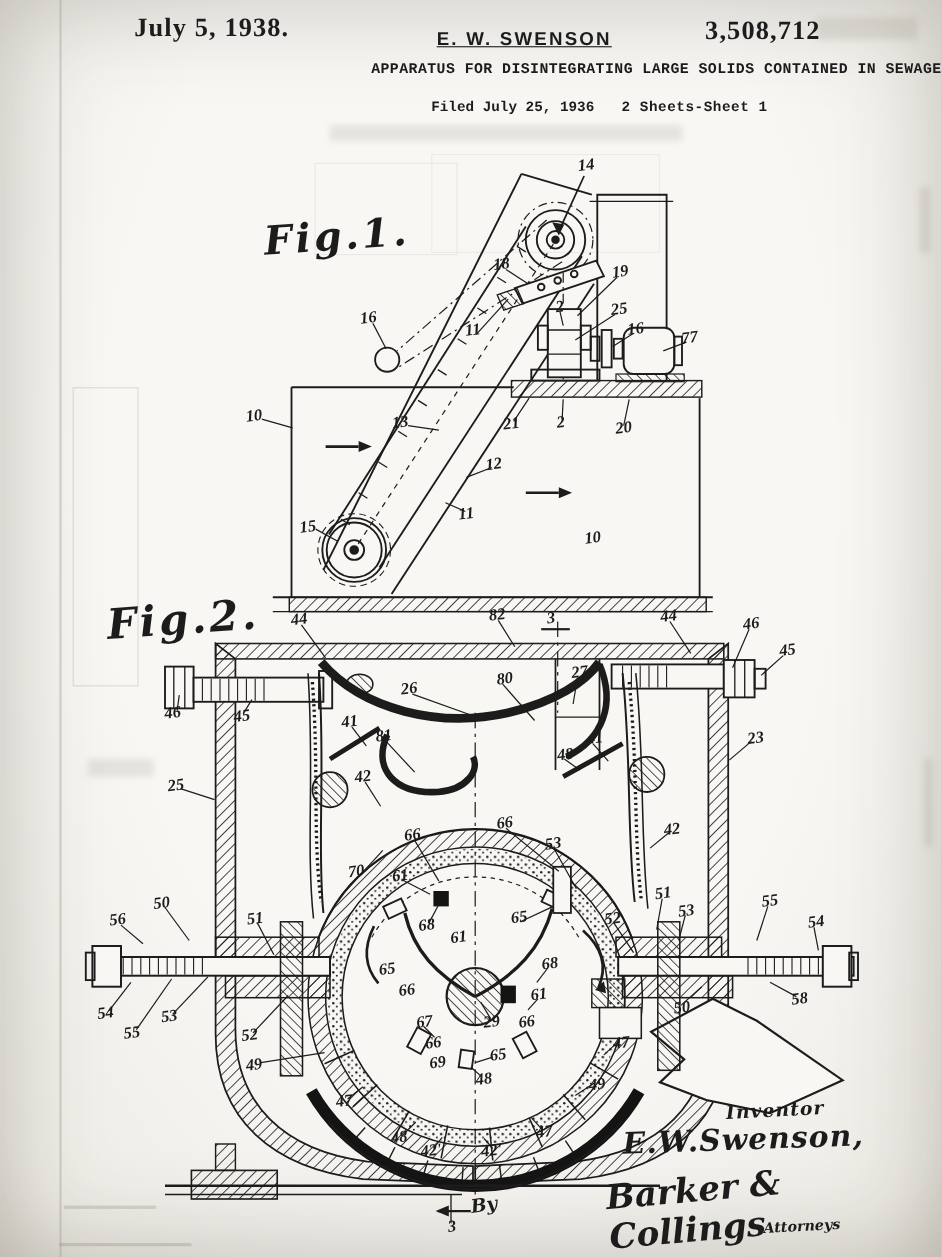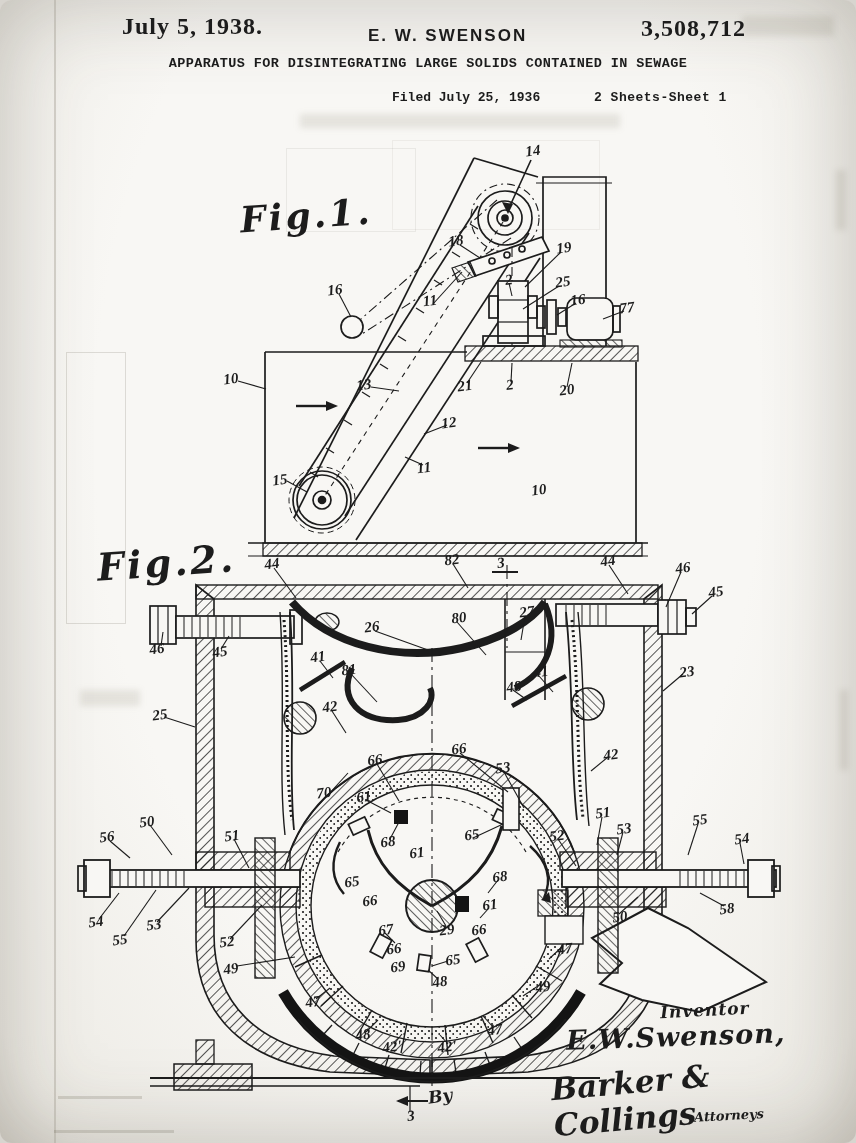--- a/index.html
+++ b/index.html
@@ -1,27 +1,27 @@
 <!DOCTYPE html>
 <html><head>
 <meta charset="utf-8">
 <style>
   html,body{margin:0;padding:0;background:#d8d5cf;}
   .page{position:relative;width:856px;height:1143px;overflow:hidden;color:#1c1c1c;
     background:radial-gradient(ellipse at 50% 38%, #f8f7f4 55%, #edebe5 92%, #e2dfd8 100%);
     box-shadow:inset 0 0 90px rgba(70,62,48,.28);
-    font-family:"Liberation Serif",serif;border-radius:12px;}
+    font-family:"Liberation Serif",serif;}
   
   .hdr-date{position:absolute;left:122px;top:13px;font:700 24px "Liberation Serif",serif;letter-spacing:1px;}
-  .hdr-name{position:absolute;left:368px;top:26px;font:700 17px "Liberation Sans",sans-serif;letter-spacing:2px;}
+  .hdr-name{position:absolute;left:397px;top:26px;font:700 17px "Liberation Sans",sans-serif;letter-spacing:2px;text-decoration:underline;}
   .hdr-number{position:absolute;right:110px;top:15px;font:700 24px "Liberation Serif",serif;letter-spacing:1px;}
-  .hdr-title{position:absolute;left:0;right:0;top:56px;text-align:center;
+  .hdr-title{position:absolute;left:0;right:0;top:56px;text-align:right;
     font:700 13.5px "Liberation Mono",monospace;letter-spacing:.4px;}
   .hdr-filed{position:absolute;left:392px;top:90px;font:700 13px "Liberation Mono",monospace;text-align:right;}
-  .hdr-sheet{position:absolute;left:594px;top:90px;font:700 13px "Liberation Mono",monospace;letter-spacing:.5px;}
+  .hdr-sheet{position:absolute;left:565px;top:90px;font:700 13px "Liberation Mono",monospace;letter-spacing:.5px;}
   
   .figcap{position:absolute;font:700 italic 36px "DejaVu Serif",serif;letter-spacing:3px;transform:rotate(-4deg);}
   #fig1cap{left:240px;top:194px;}
   #fig2cap{left:97px;top:540px;font-size:38px;}
   
   .labels{position:absolute;left:0;top:0;width:856px;height:1143px;pointer-events:none;}
   .ref-label{position:absolute;transform:translate(-50%,-50%) rotate(-7deg);
     font:700 italic 15px "Liberation Serif",serif;white-space:nowrap;}
   
   .sig-heading{position:absolute;left:660px;top:1000px;font:700 italic 17px "DejaVu Serif",serif;transform:rotate(-3deg);letter-spacing:1px;}

